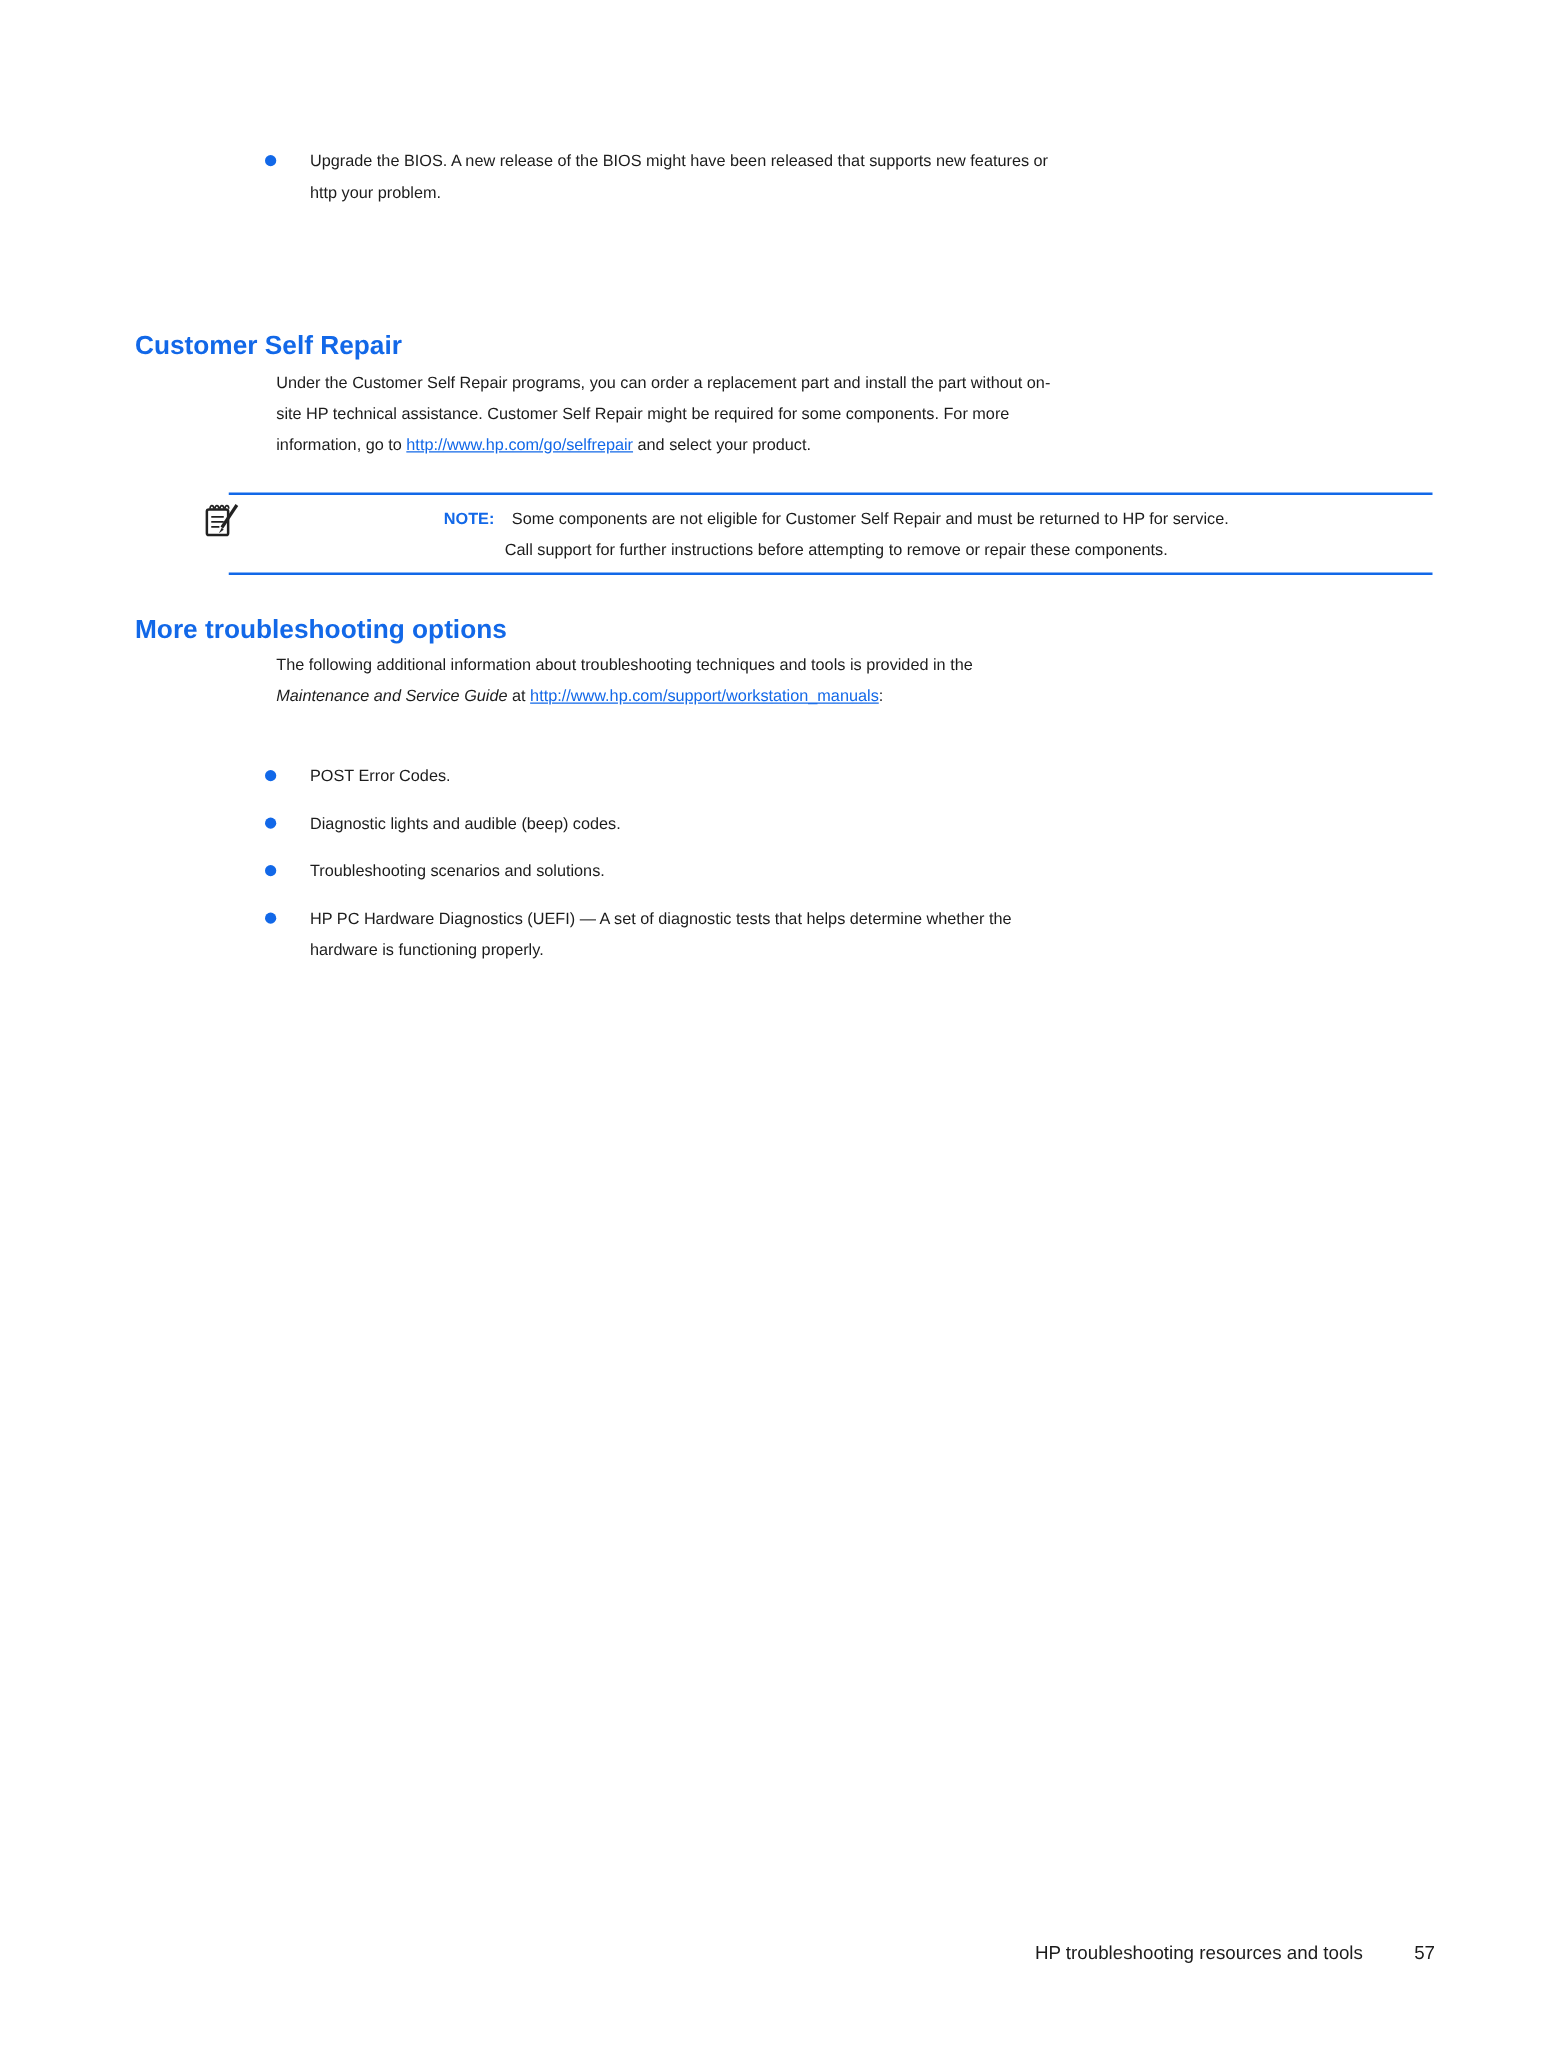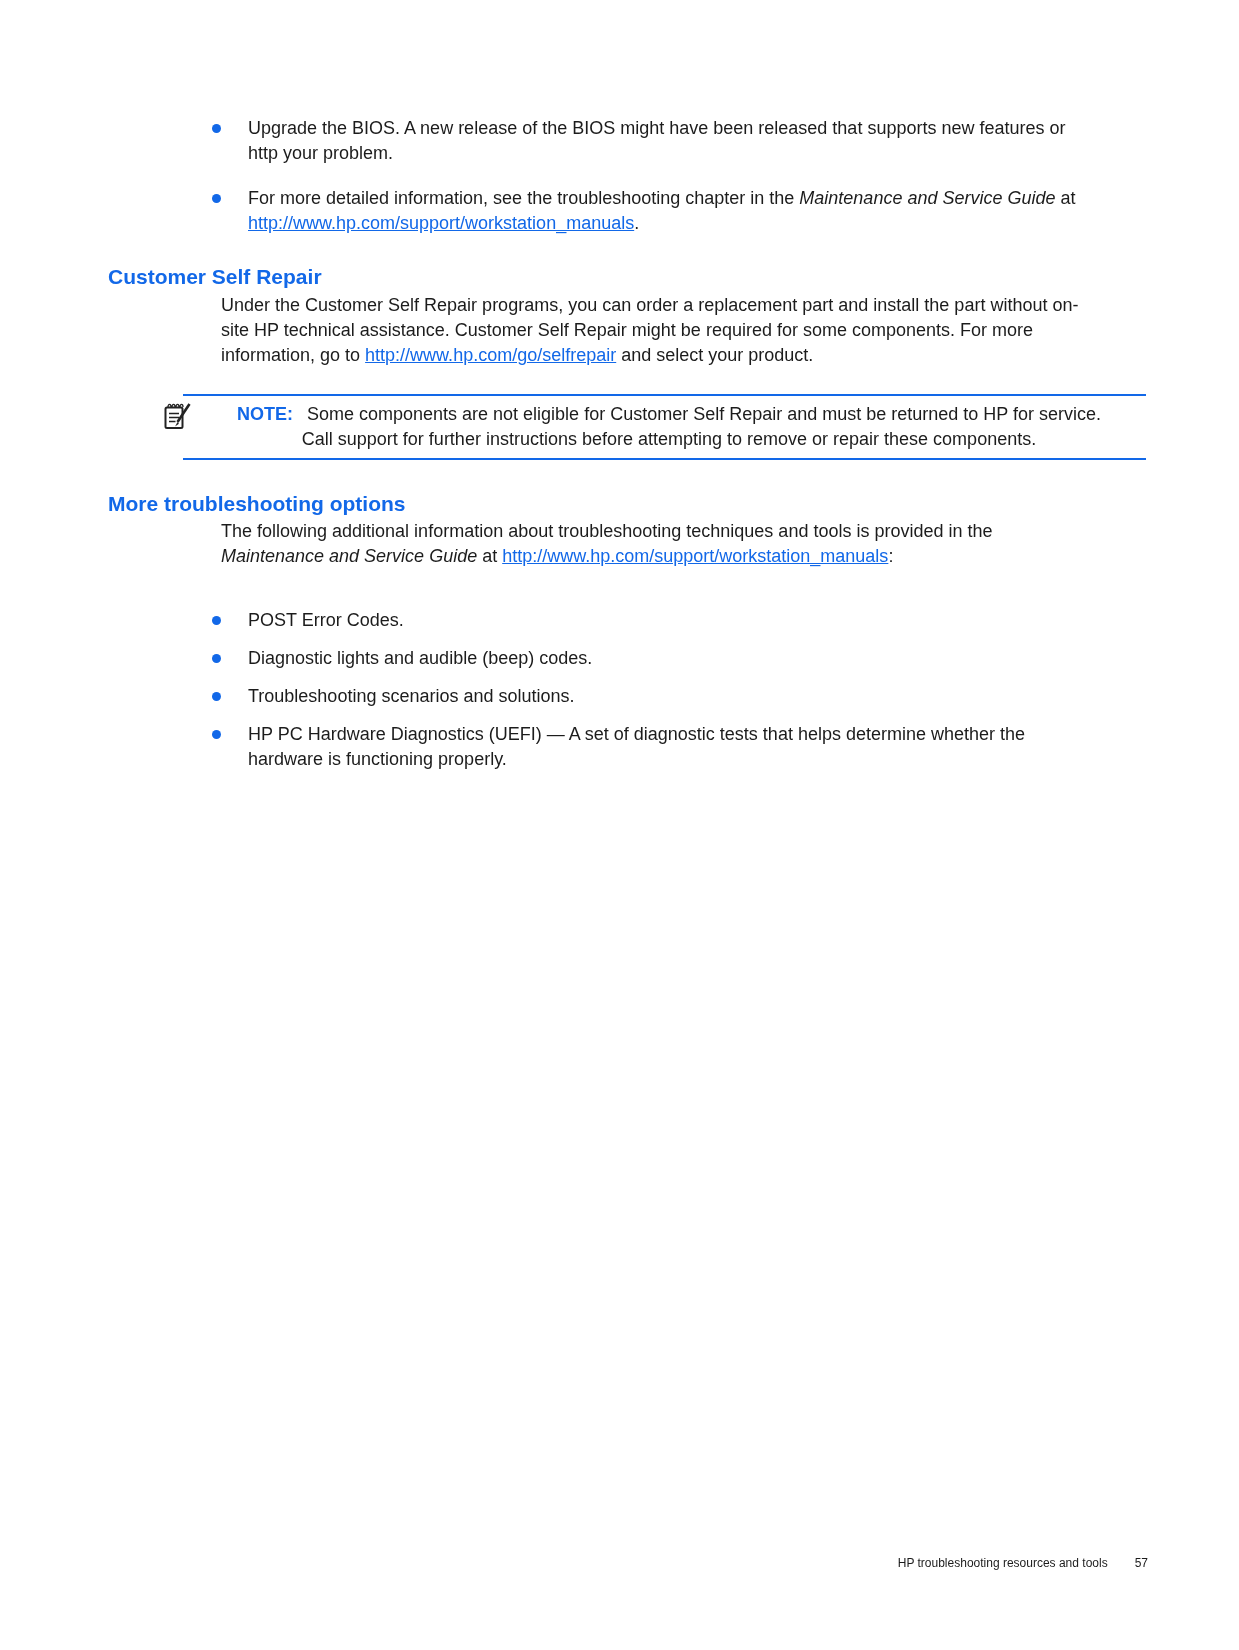--- a/index.html
+++ b/index.html
@@ -13,21 +13,21 @@
 
   .page {
     position: relative;
     width: 1239px;
     height: 1650px;
     background: var(--bg);
     overflow: hidden;
   }
 
   .body-text {
-    font-size: 18px;
+    font-size: 13px;
     line-height: 25px;
     color: var(--text);
   }
 
   .intro-list { position: absolute; top: 116px; left: 204px; width: 950px; }
   .bullet-item { position: relative; padding-left: 44px; margin-bottom: 20px; }
   .list2 .bullet-item { margin-bottom: 13px; }
   .dot {
     position: absolute; left: 8px; top: 8px;
     width: 9px; height: 9px; border-radius: 50%;
@@ -58,37 +58,33 @@
     padding: 6px 6px 6px 15px;
     text-align: center;
   }
   .note-icon { position: absolute; left: -21px; top: 4px; width: 32px; height: 32px; }
   .note-label { color: var(--accent); font-weight: bold; margin-right: 14px; }
 
   .list2 { position: absolute; top: 608px; left: 204px; width: 950px; }
 
   .footer {
     position: absolute; top: 1552px; right: 91px;
-    display: flex; align-items: baseline; gap: 27px;
-    font-size: 12px; line-height: 22px; color: var(--text);
+    display: flex; align-items: baseline; gap: 41px;
+    font-size: 15px; line-height: 22px; color: var(--text);
   }
 </style>
 </head>
 <body>
 
 <div class="page">
 
   <div class="intro-list body-text">
     <div class="bullet-item">
       <span class="dot"></span>
       <span class="rich"><span>Upgrade the BIOS. A new release of the BIOS might have been released that supports new features or</span><br><span>http your problem.</span></span>
-    </div>
-    <div class="bullet-item">
-      <span class="dot"></span>
-      <span class="rich"><span>For more detailed information, see the troubleshooting chapter in the </span><span class="italic">Maintenance and Service Guide</span><span> at</span><br><a class="link" href="#">http://www.hp.com/support/workstation_manuals</a><span>.</span></span>
     </div>
   </div>
 
   <h2 class="h csr">Customer Self Repair</h2>
 
   <p class="para p1 body-text"><span>Under the Customer Self Repair programs, you can order a replacement part and install the part without on-</span><br><span>site HP technical assistance. Customer Self Repair might be required for some components. For more</span><br><span>information, go to </span><a class="link" href="#">http://www.hp.com/go/selfrepair</a><span> and select your product.</span></p>
 
   <div class="note body-text">
     <span class="note-icon">
       <svg width="32" height="32" viewBox="0 0 32 32">

